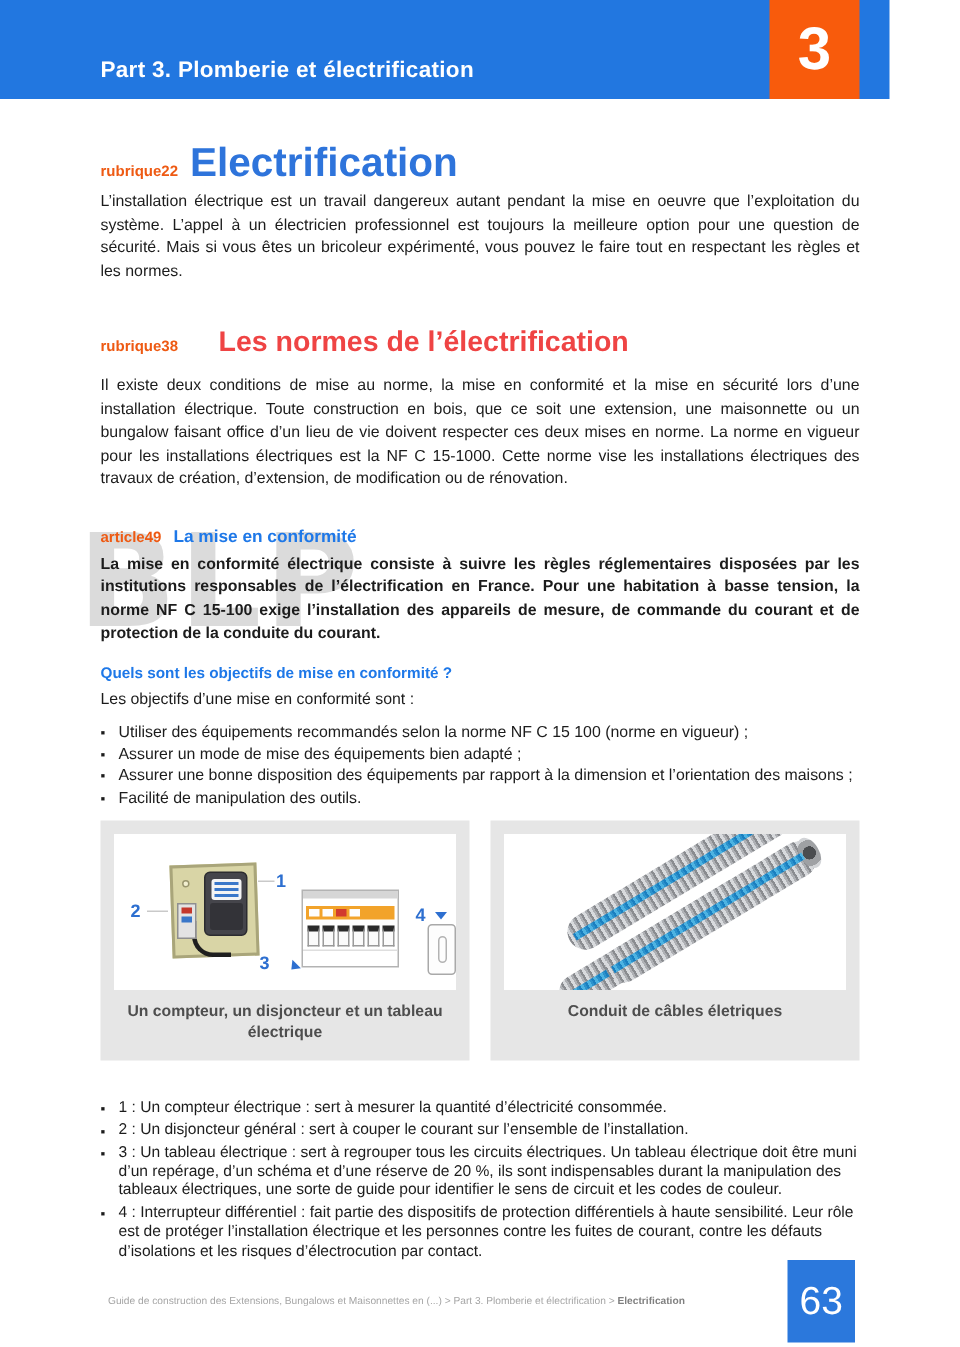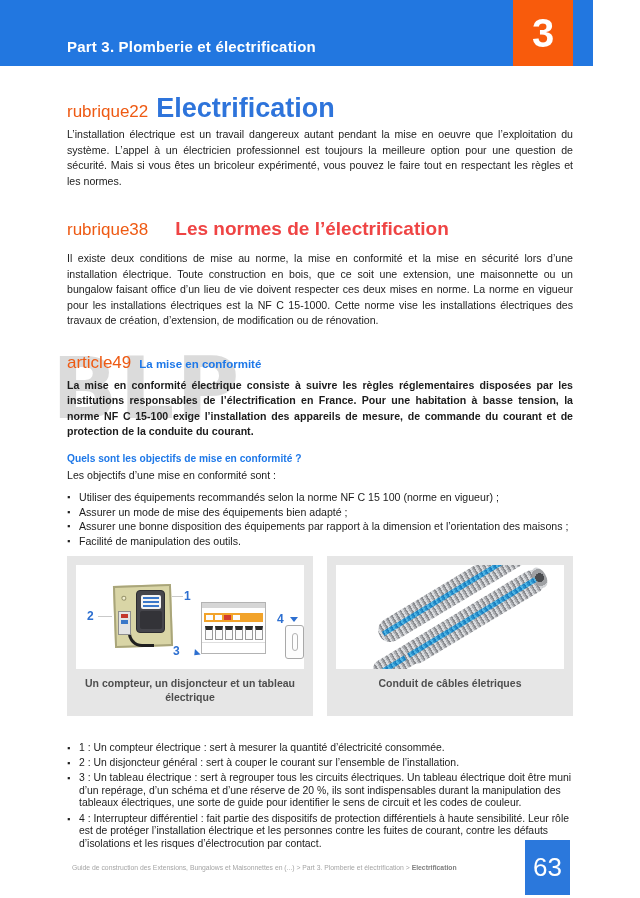--- a/index.html
+++ b/index.html
@@ -33,21 +33,21 @@
     font-weight:bold; font-size:86px; line-height:.95; letter-spacing:2px;
     color:#c4c4c4; opacity:.6; white-space:nowrap; pointer-events:none;
   }
   .watermark span { display:block; }
   
   .content { position:absolute; left:67px; top:66px; width:506px; z-index:1; }
   .rubrique-row { display:flex; align-items:baseline; gap:8px; }
   .r1 { margin-top:28px; }
   .r2 { margin-top:30px; }
   .r3 { margin-top:24px; }
-  .label-orange { color:#ee5a13; font-weight:normal; font-size:17px; }
+  .label-orange { color:#ee5a13; font-weight:bold; font-size:10px; }
   .title-xl { color:#2e74db; font-weight:bold; font-size:27px; line-height:1.05; }
   .title-lg { color:#ef4444; font-weight:bold; font-size:19px; line-height:1.05;margin-left:19px; }
   .title-sm { color:#1e78e8; font-weight:bold; font-size:11.5px; }
   p.body { font-size:10.6px; line-height:15.5px; text-align:justify; }
   .p1 { margin-top:5px; }
   .p2 { margin-top:11px; }
   .p3 { margin-top:5px; font-weight:bold; }
   .subhead { color:#1e78e8; font-weight:bold; font-size:10.2px; margin-top:13px; }
   .intro { margin-top:4px; font-size:10.6px; line-height:15px; }
   ul.objectives { list-style:none; margin-top:7px; }

